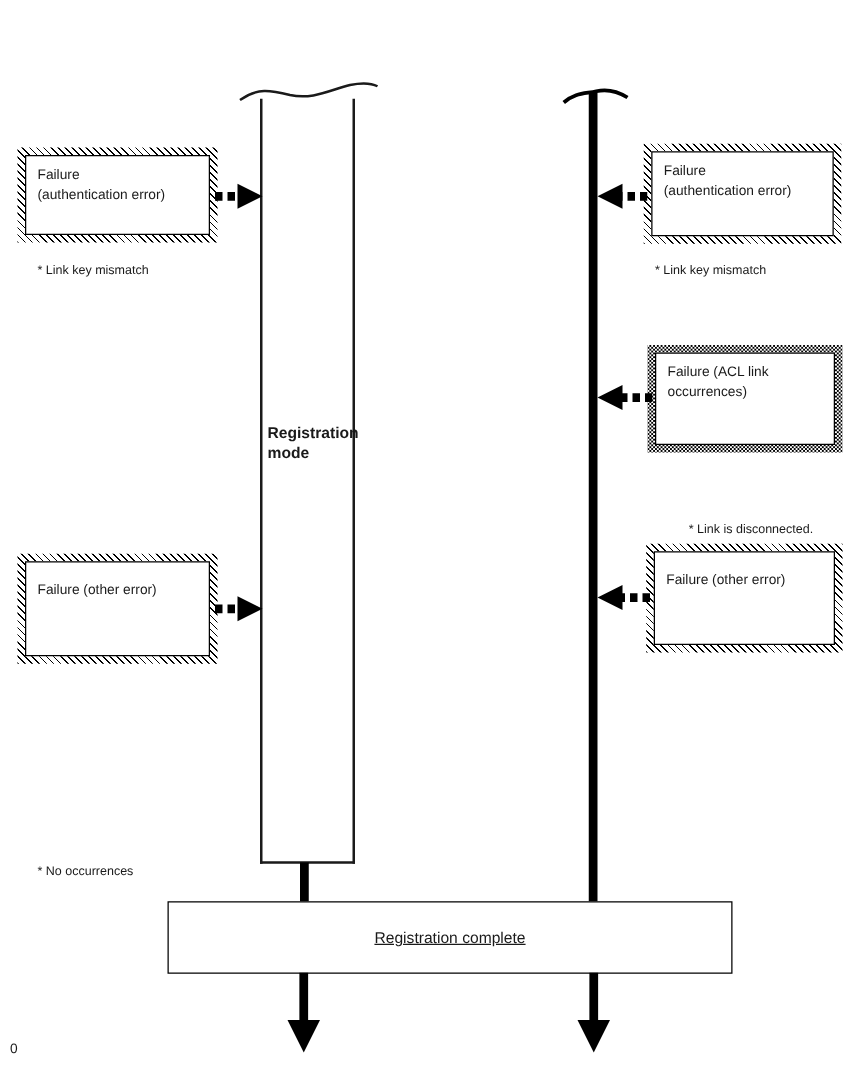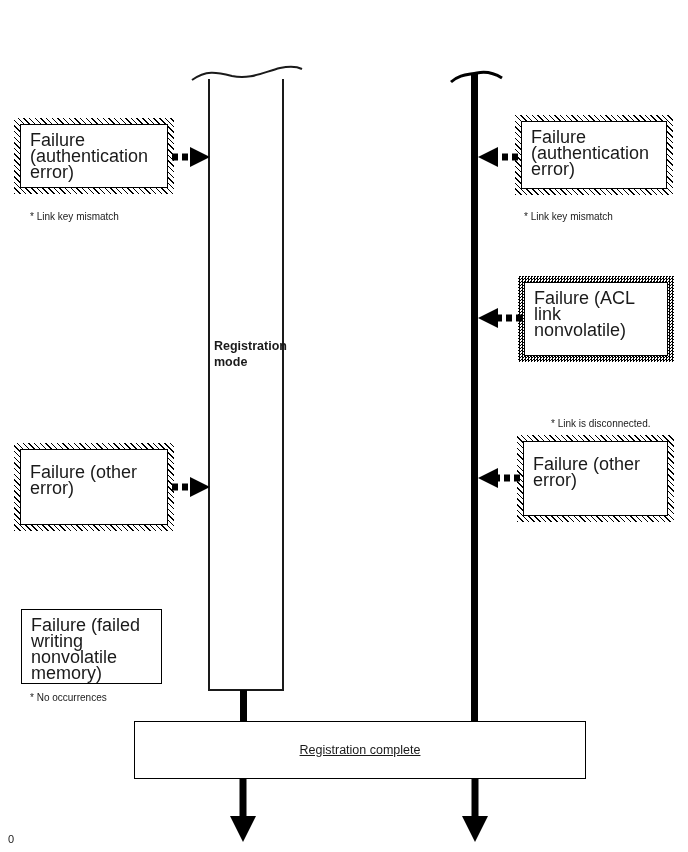--- a/index.html
+++ b/index.html
@@ -21,21 +21,21 @@
 
   
   .abs { position: absolute; }
 
   
   .fbox {
     position: absolute;
     box-sizing: border-box;
     background: #ffffff;
     border: 1.5px solid #000000;
-    font-size: 18px;
+    font-size: 11px;
     line-height: 16px;
     color: #1a1a1a;
     padding: 7px 8px 0 9px;
   }
   
   .hatch-frame {
     position: absolute;
     box-sizing: border-box;
     background:
       repeating-linear-gradient(
@@ -156,44 +156,40 @@
     <div>Failure (other error)</div>
   </div>
 
   <div class="arrow-wrap" style="left:172px; top:475px; width:40px; height:24px;">
     <svg width="40" height="24" viewBox="0 0 40 24">
       <line x1="0" y1="12" x2="20" y2="12" stroke="#000" stroke-width="7" stroke-dasharray="6,4"></line>
       <polygon points="18,2 38,12 18,22" fill="#000"></polygon>
     </svg>
   </div>
 
-  <div class="fbox" style="left:21px; top:609px; width:141px; height:75px;">
-    <div>Failure (failed writing</div>
-    <div>nonvolatile memory)</div>
-  </div>
   <div class="note" style="left:30px; top:690px;">* No occurrences</div>
 
   <div class="hatch-frame" style="left:515px; top:115px; width:158px; height:80px;"></div>
   <div class="fbox" style="left:521px; top:121px; width:146px; height:68px;">
     <div>Failure</div>
     <div>(authentication error)</div>
   </div>
   <div class="note" style="left:524px; top:209px;">* Link key mismatch</div>
 
   <div class="arrow-wrap" style="left:476px; top:145px; width:42px; height:24px;">
     <svg width="42" height="24" viewBox="0 0 42 24">
       <line x1="42" y1="12" x2="20" y2="12" stroke="#000" stroke-width="7" stroke-dasharray="6,4"></line>
       <polygon points="22,2 2,12 22,22" fill="#000"></polygon>
     </svg>
   </div>
 
   <div class="dot-frame" style="left:518px; top:276px; width:156px; height:86px;"></div>
   <div class="fbox" style="left:524px; top:282px; width:144px; height:74px;">
     <div>Failure (ACL link</div>
-    <div>nonvolatile)</div>
+    <div>occurrences)</div>
   </div>
   <div class="note" style="left:551px; top:377px;margin-top:39px;">* Link is disconnected.</div>
 
   <div class="arrow-wrap" style="left:476px; top:306px; width:46px; height:24px;">
     <svg width="46" height="24" viewBox="0 0 46 24">
       <line x1="46" y1="12" x2="20" y2="12" stroke="#000" stroke-width="7" stroke-dasharray="6,4"></line>
       <polygon points="22,2 2,12 22,22" fill="#000"></polygon>
     </svg>
   </div>
 

